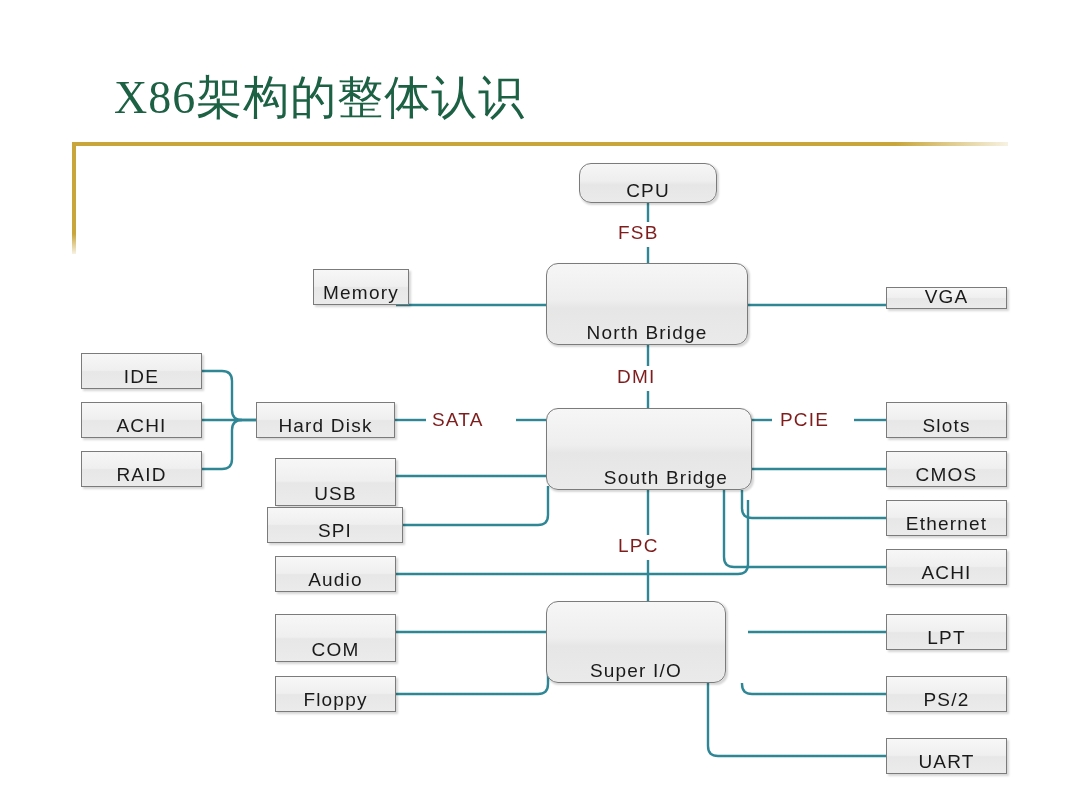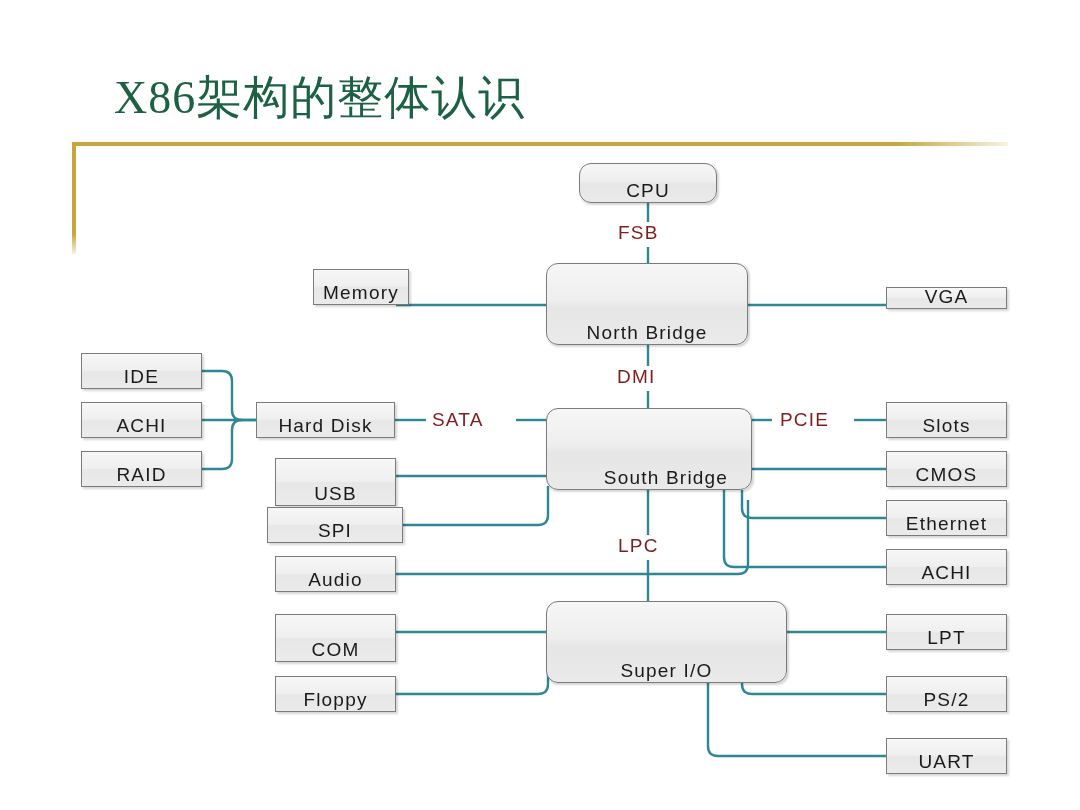--- a/index.html
+++ b/index.html
@@ -159,21 +159,21 @@
   </div>
 
   <div class="node chip" style="left:546px; top:263px; width:202px; height:82px;">
     <span>North Bridge</span>
   </div>
 
   <div class="node chip" style="left:546px; top:408px; width:206px; height:82px;padding-left:34px;">
     <span>South Bridge</span>
   </div>
 
-  <div class="node chip" style="left:546px; top:601px; width:241px; height:82px;">
+  <div class="node chip" style="left:546px; top:601px; width:180px; height:82px;">
     <span>Super I/O</span>
   </div>
 
   <div class="node" style="left:275px; top:269px; width:96px; height:36px;margin-left:38px;">
     <span>Memory</span>
   </div>
 
   <div class="node" style="left:886px; top:287px; width:121px; height:22px;">
     <span>VGA</span>
   </div>

